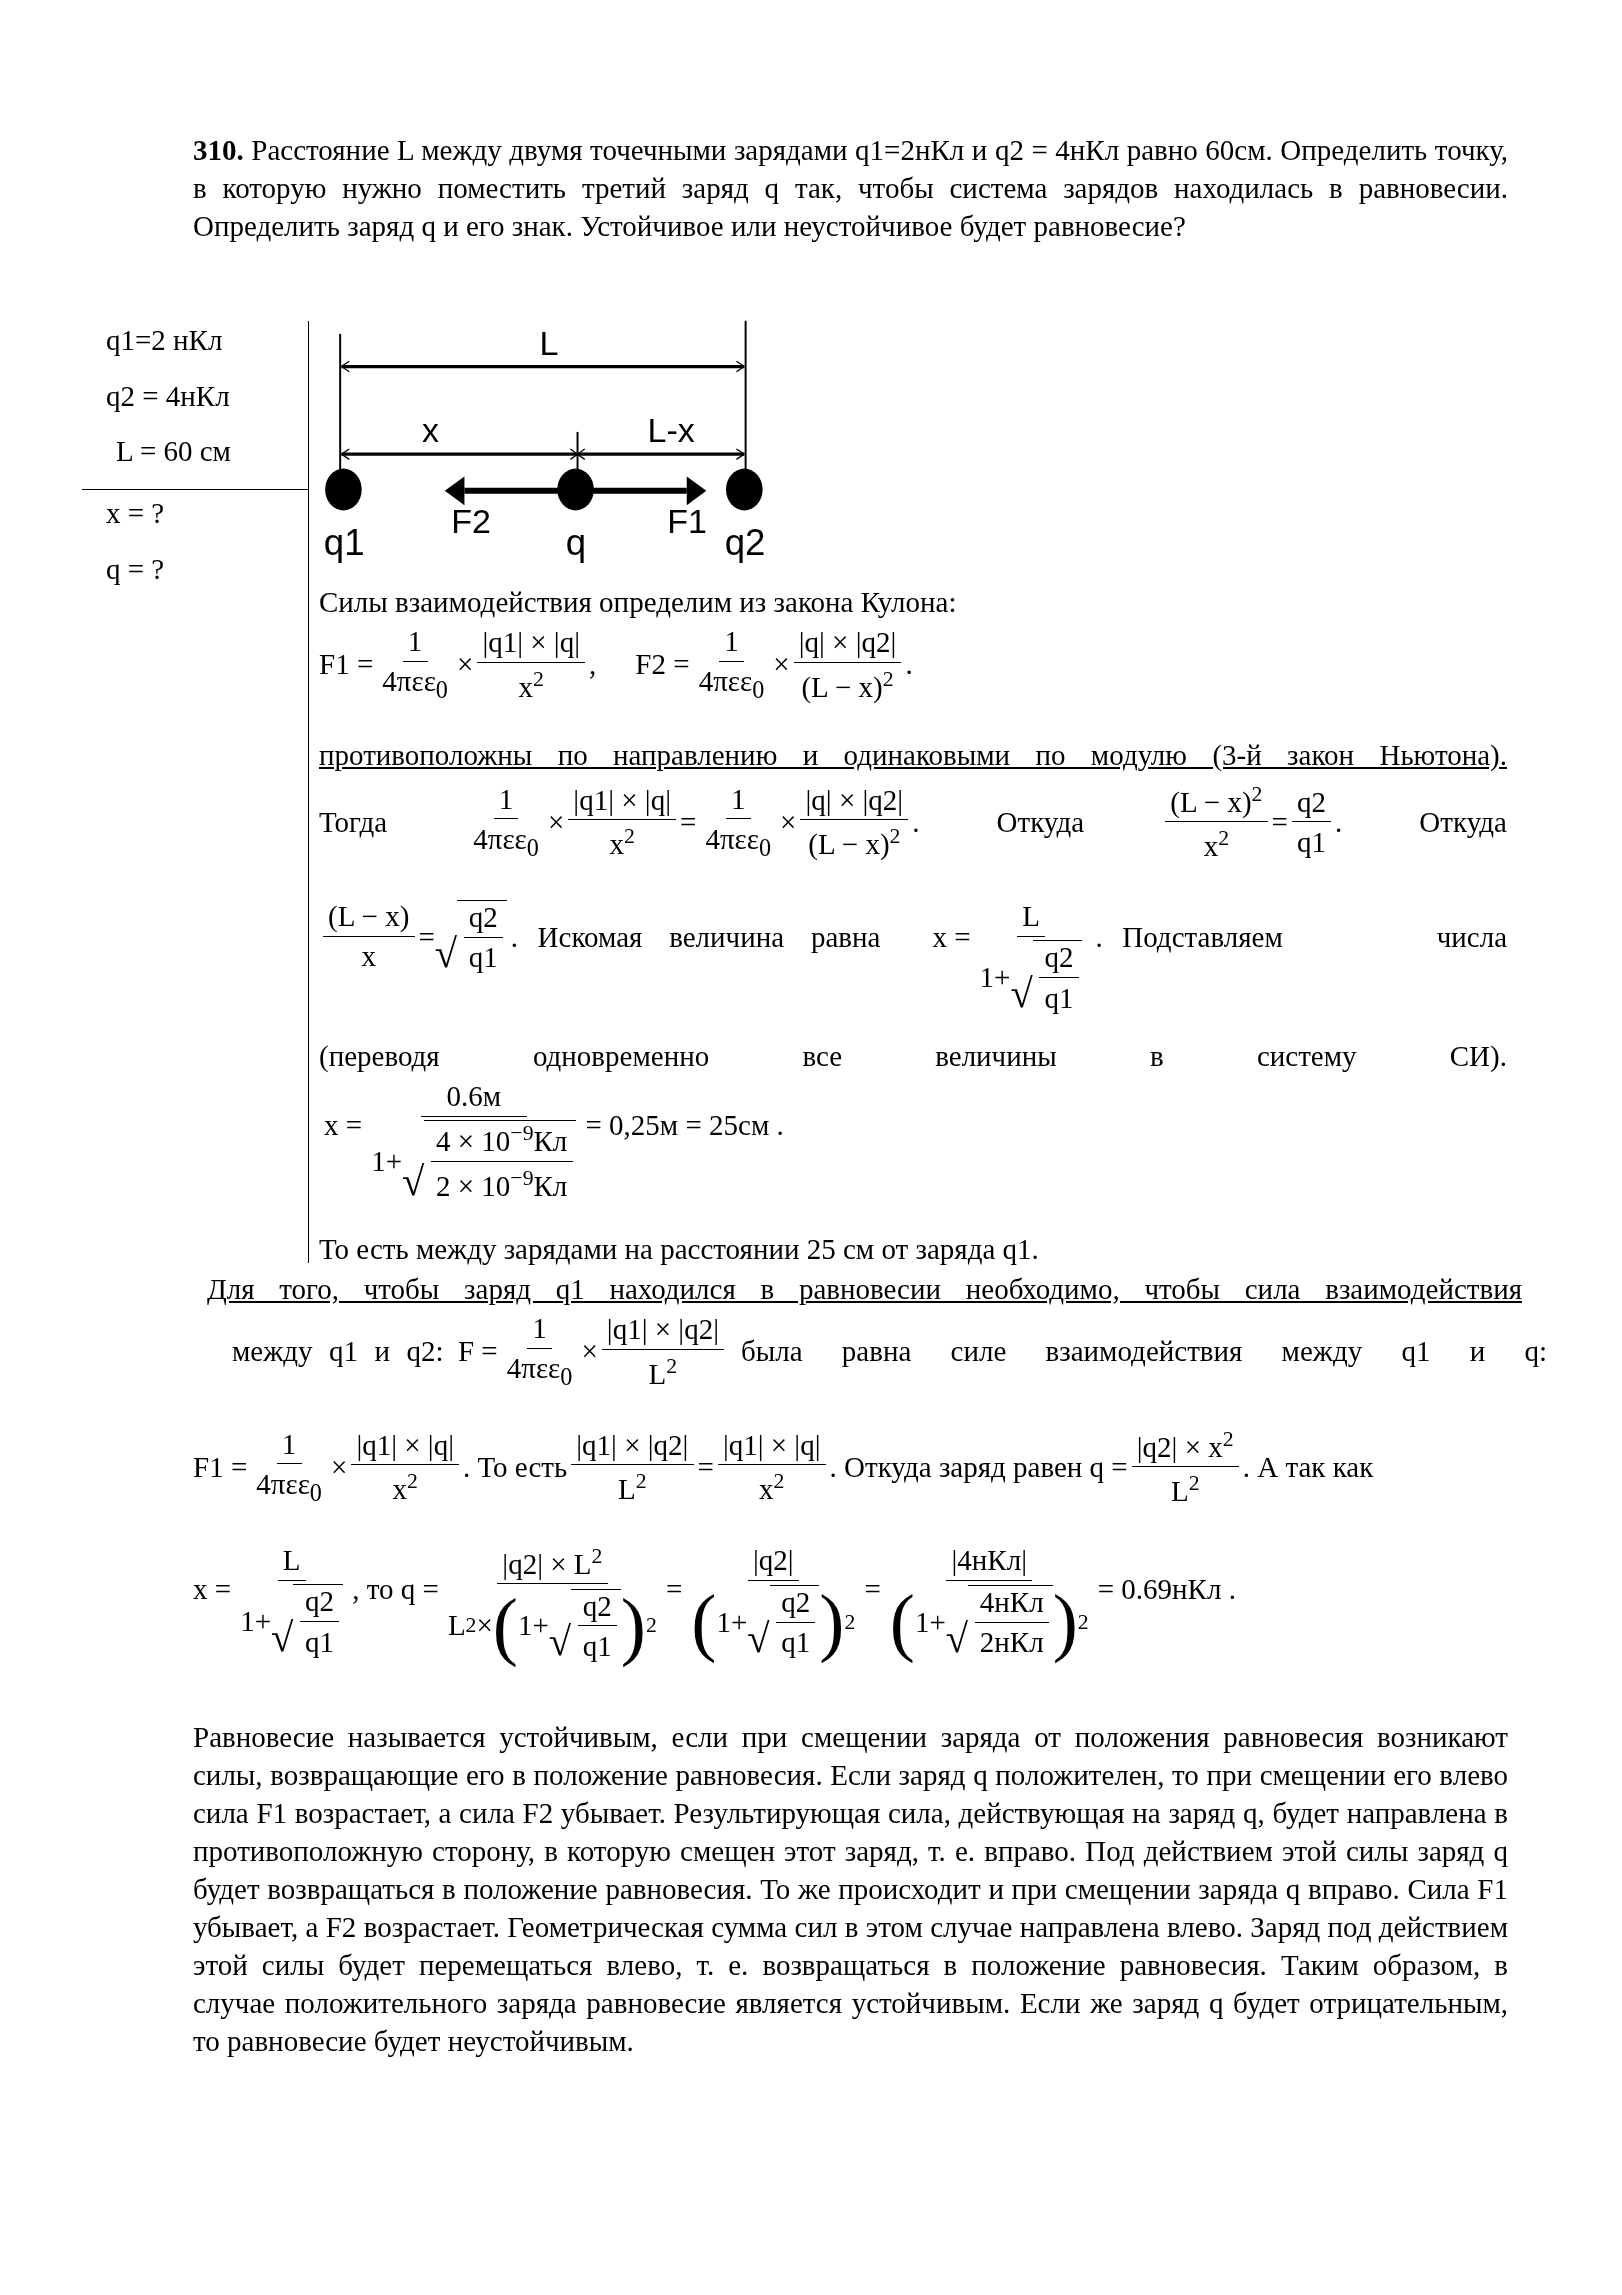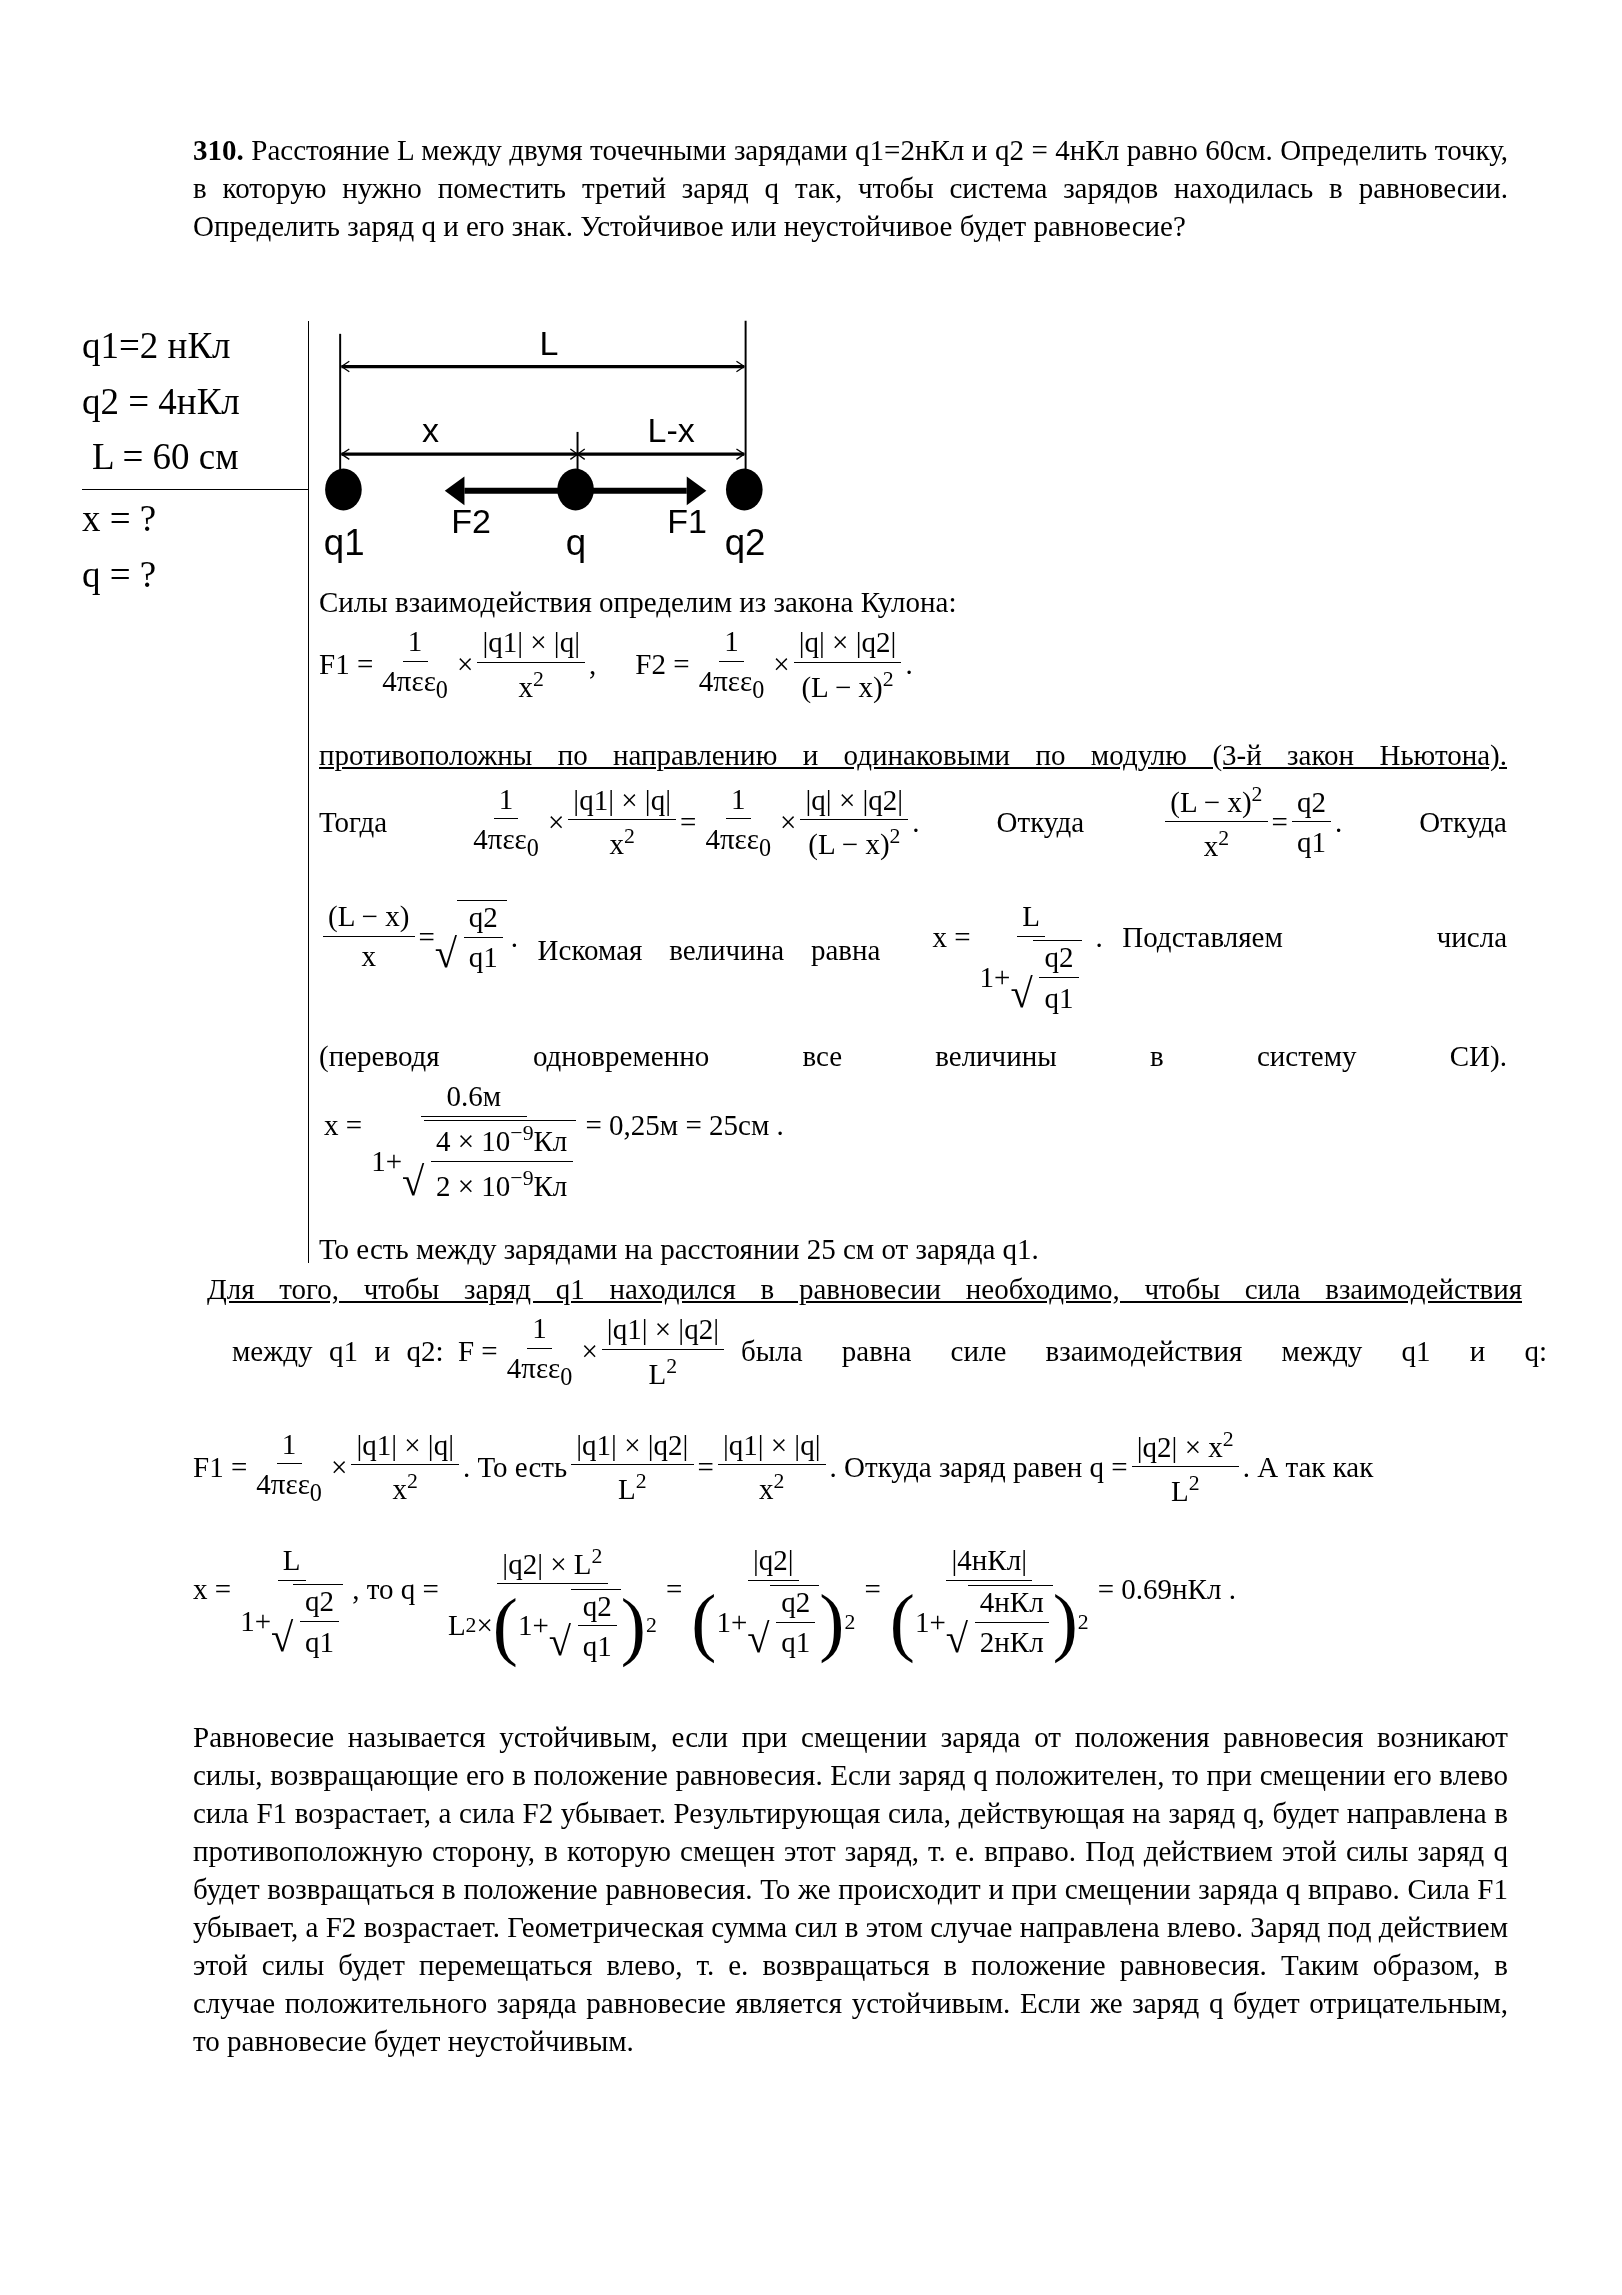--- a/index.html
+++ b/index.html
@@ -1,21 +1,21 @@
 <!DOCTYPE html>
 <html style="font-size:10.5px"><head>
 <meta charset="utf-8">
 <style>
   html,body{margin:0;padding:0;background:#fff;}
   body{width:1623px;height:2295px;position:relative;overflow:hidden;
     font-family:"Liberation Serif","DejaVu Serif",serif;color:#000;font-size:29px;}
   .abs{position:absolute;}
   .para{position:absolute;left:193px;width:1315px;line-height:38px;text-align:justify;}
   .just{text-align-last:justify;text-decoration:underline;}
-  .given{position:absolute;left:82px;font-size:37px;}
+  .given{position:absolute;left:106px;font-size:29px;}
   .frac{display:inline-flex;flex-direction:column;align-items:center;vertical-align:middle;margin:0 3.9px;}
   .frac .num{padding:0 5.2px 2.6px;border-bottom:1.3px solid #000;text-align:center;white-space:nowrap;}
   .frac .den{padding:3.9px 5.2px 0;text-align:center;white-space:nowrap;}
   .mrow{position:absolute;white-space:nowrap;display:flex;align-items:center;}
   .sq{display:inline-flex;align-items:stretch;}
   .sq .rad{font-size:1.4em;line-height:1;align-self:flex-end;}
   .sq .body{border-top:1.3px solid #000;padding-left:2.6px;display:inline-flex;align-items:center;}
   sup{font-size:0.75em;}
   .diagram text{font-family:"Liberation Sans","DejaVu Sans",sans-serif;}
   .big-paren{font-size:2.6em;font-weight:100;line-height:1;}
@@ -138,21 +138,21 @@
   <span class="sq">
       <span class="rad">√</span>
       <span class="body">
         <span class="frac">
           <span class="num">q2</span>
           <span class="den">q1</span>
         </span>
       </span>
     </span>
   <span style="margin:21px 19.6px 0 3.9px;">.</span>
-  <span style="margin-top:34px;word-spacing:19.6px;">Искомая величина равна</span>
+  <span style="margin-top:21px;word-spacing:19.6px;">Искомая величина равна</span>
   <span style="margin:21px 0 0 52px;">x =</span>
   <span class="frac" style="margin-top:0;">
       <span class="num">L</span>
       <span class="den" style="display:flex;align-items:center;">
         <span>1+</span>
         <span class="sq">
           <span class="rad">√</span>
           <span class="body">
             <span class="frac">
               <span class="num">q2</span>

